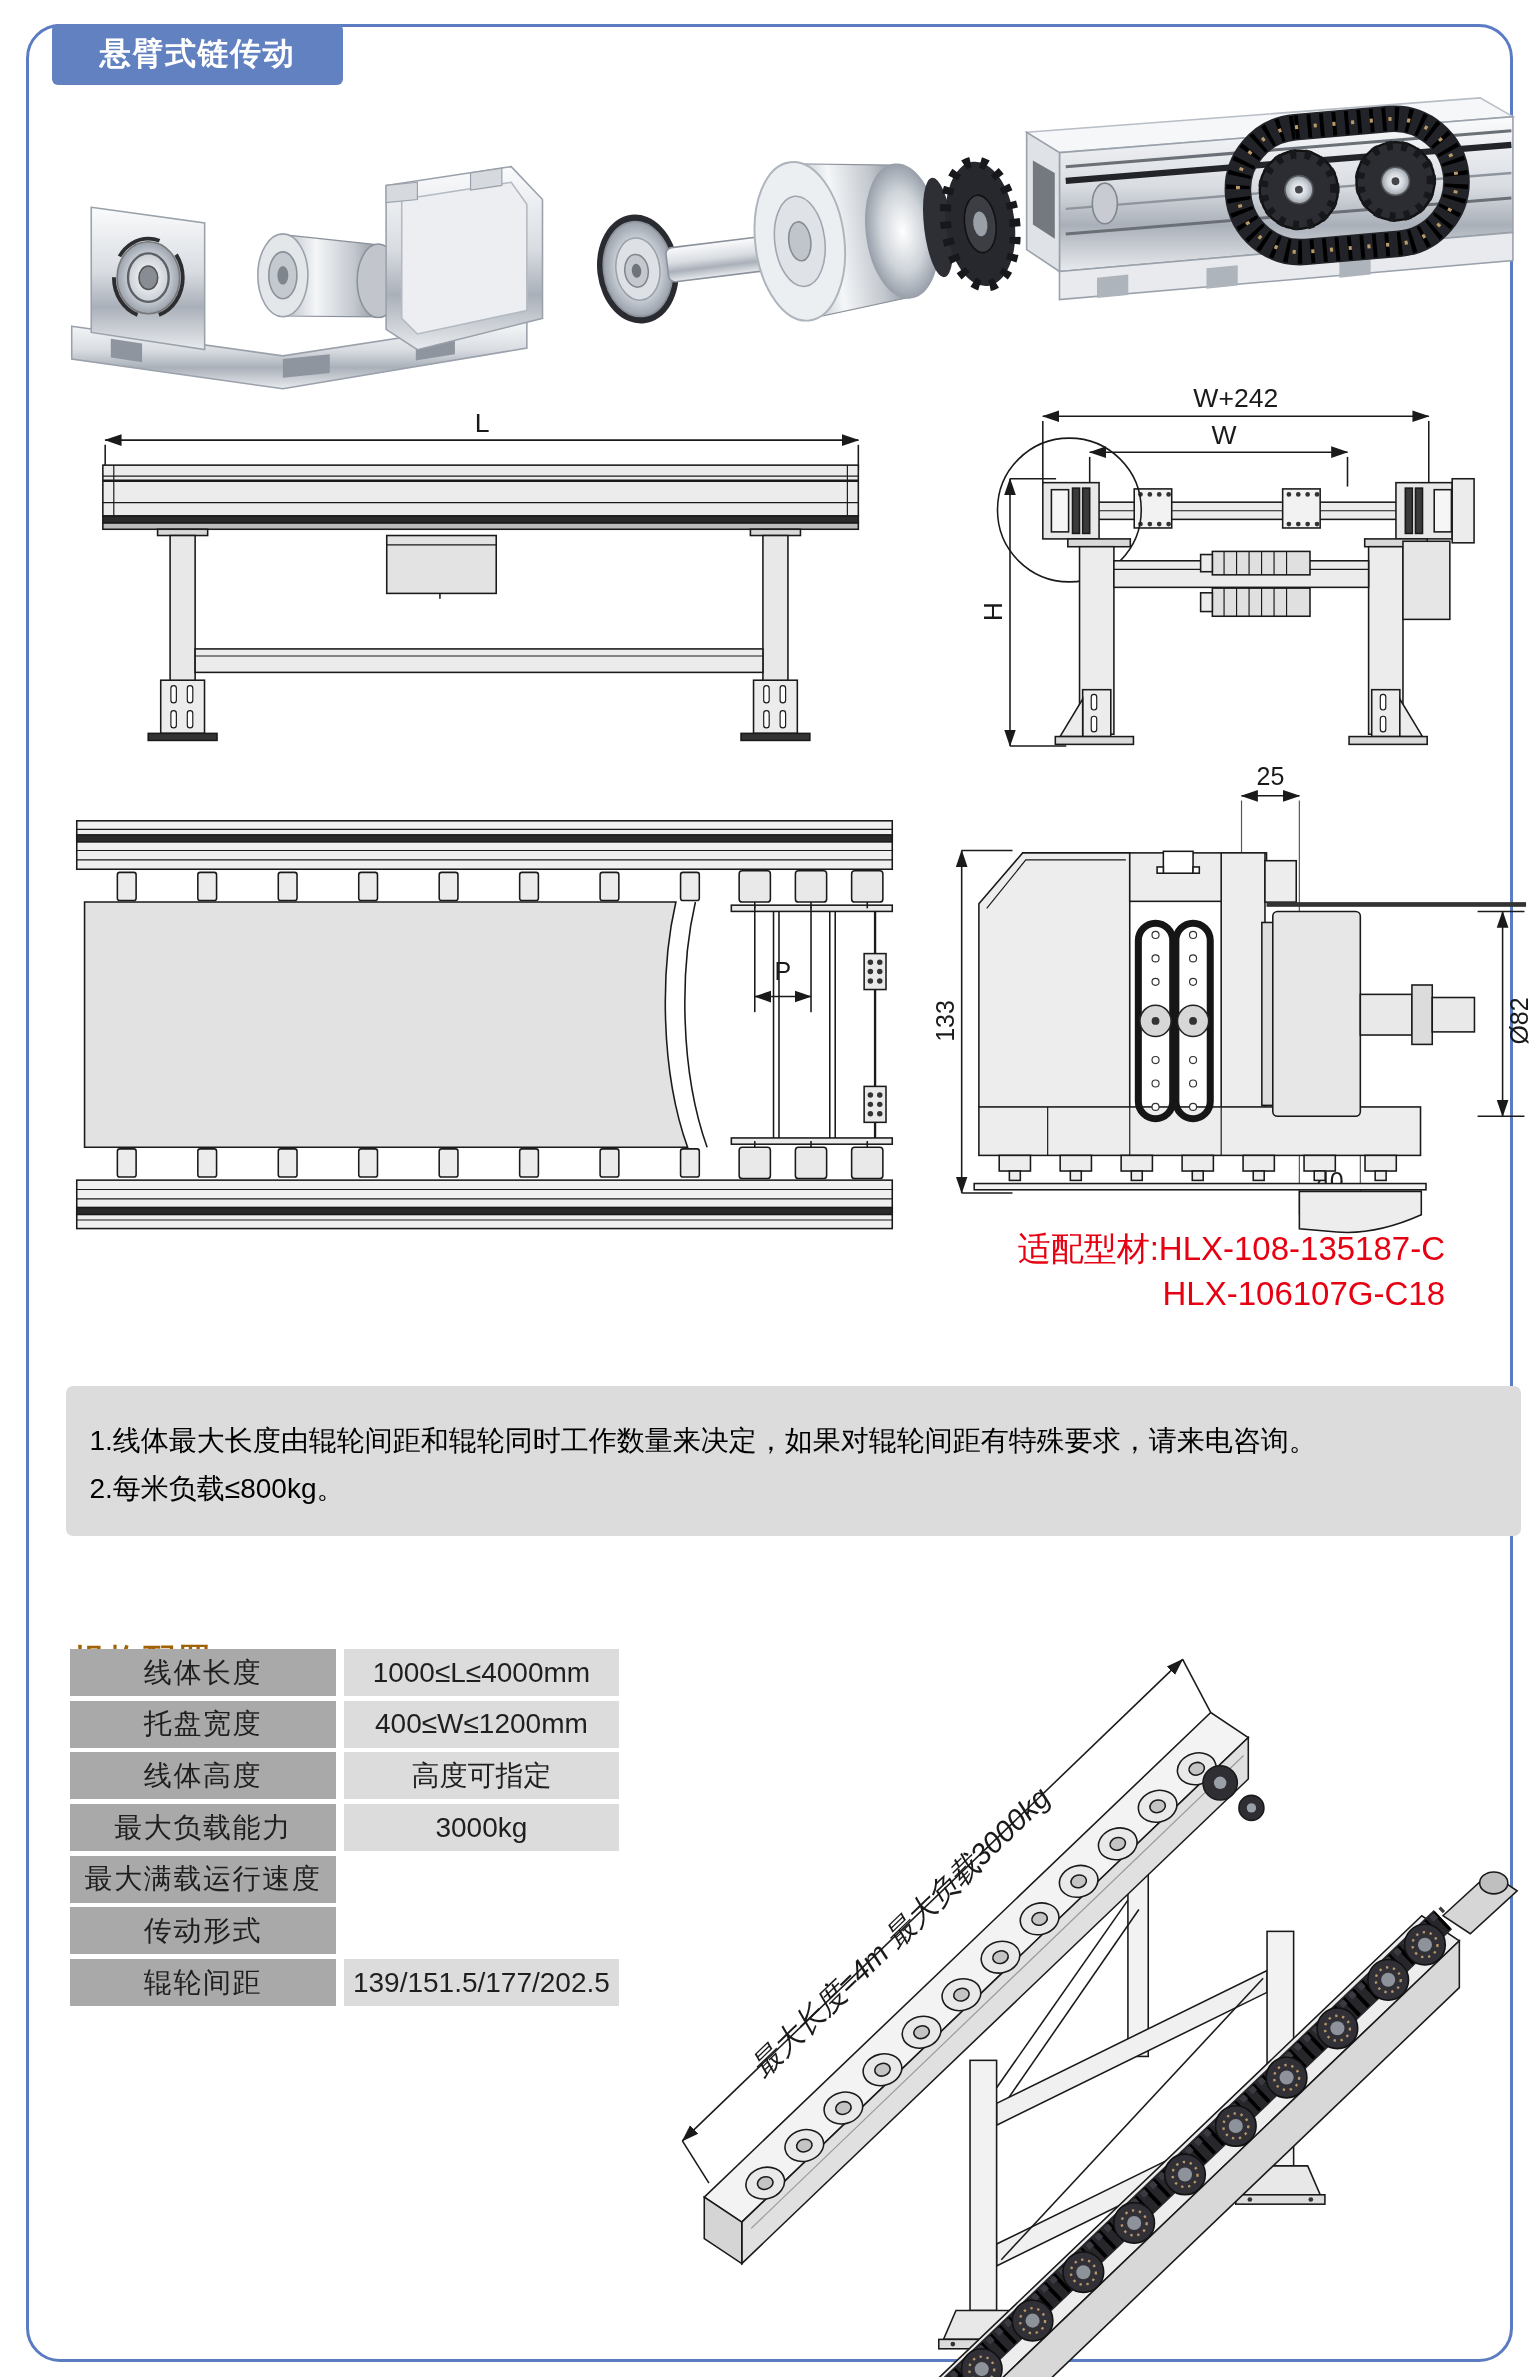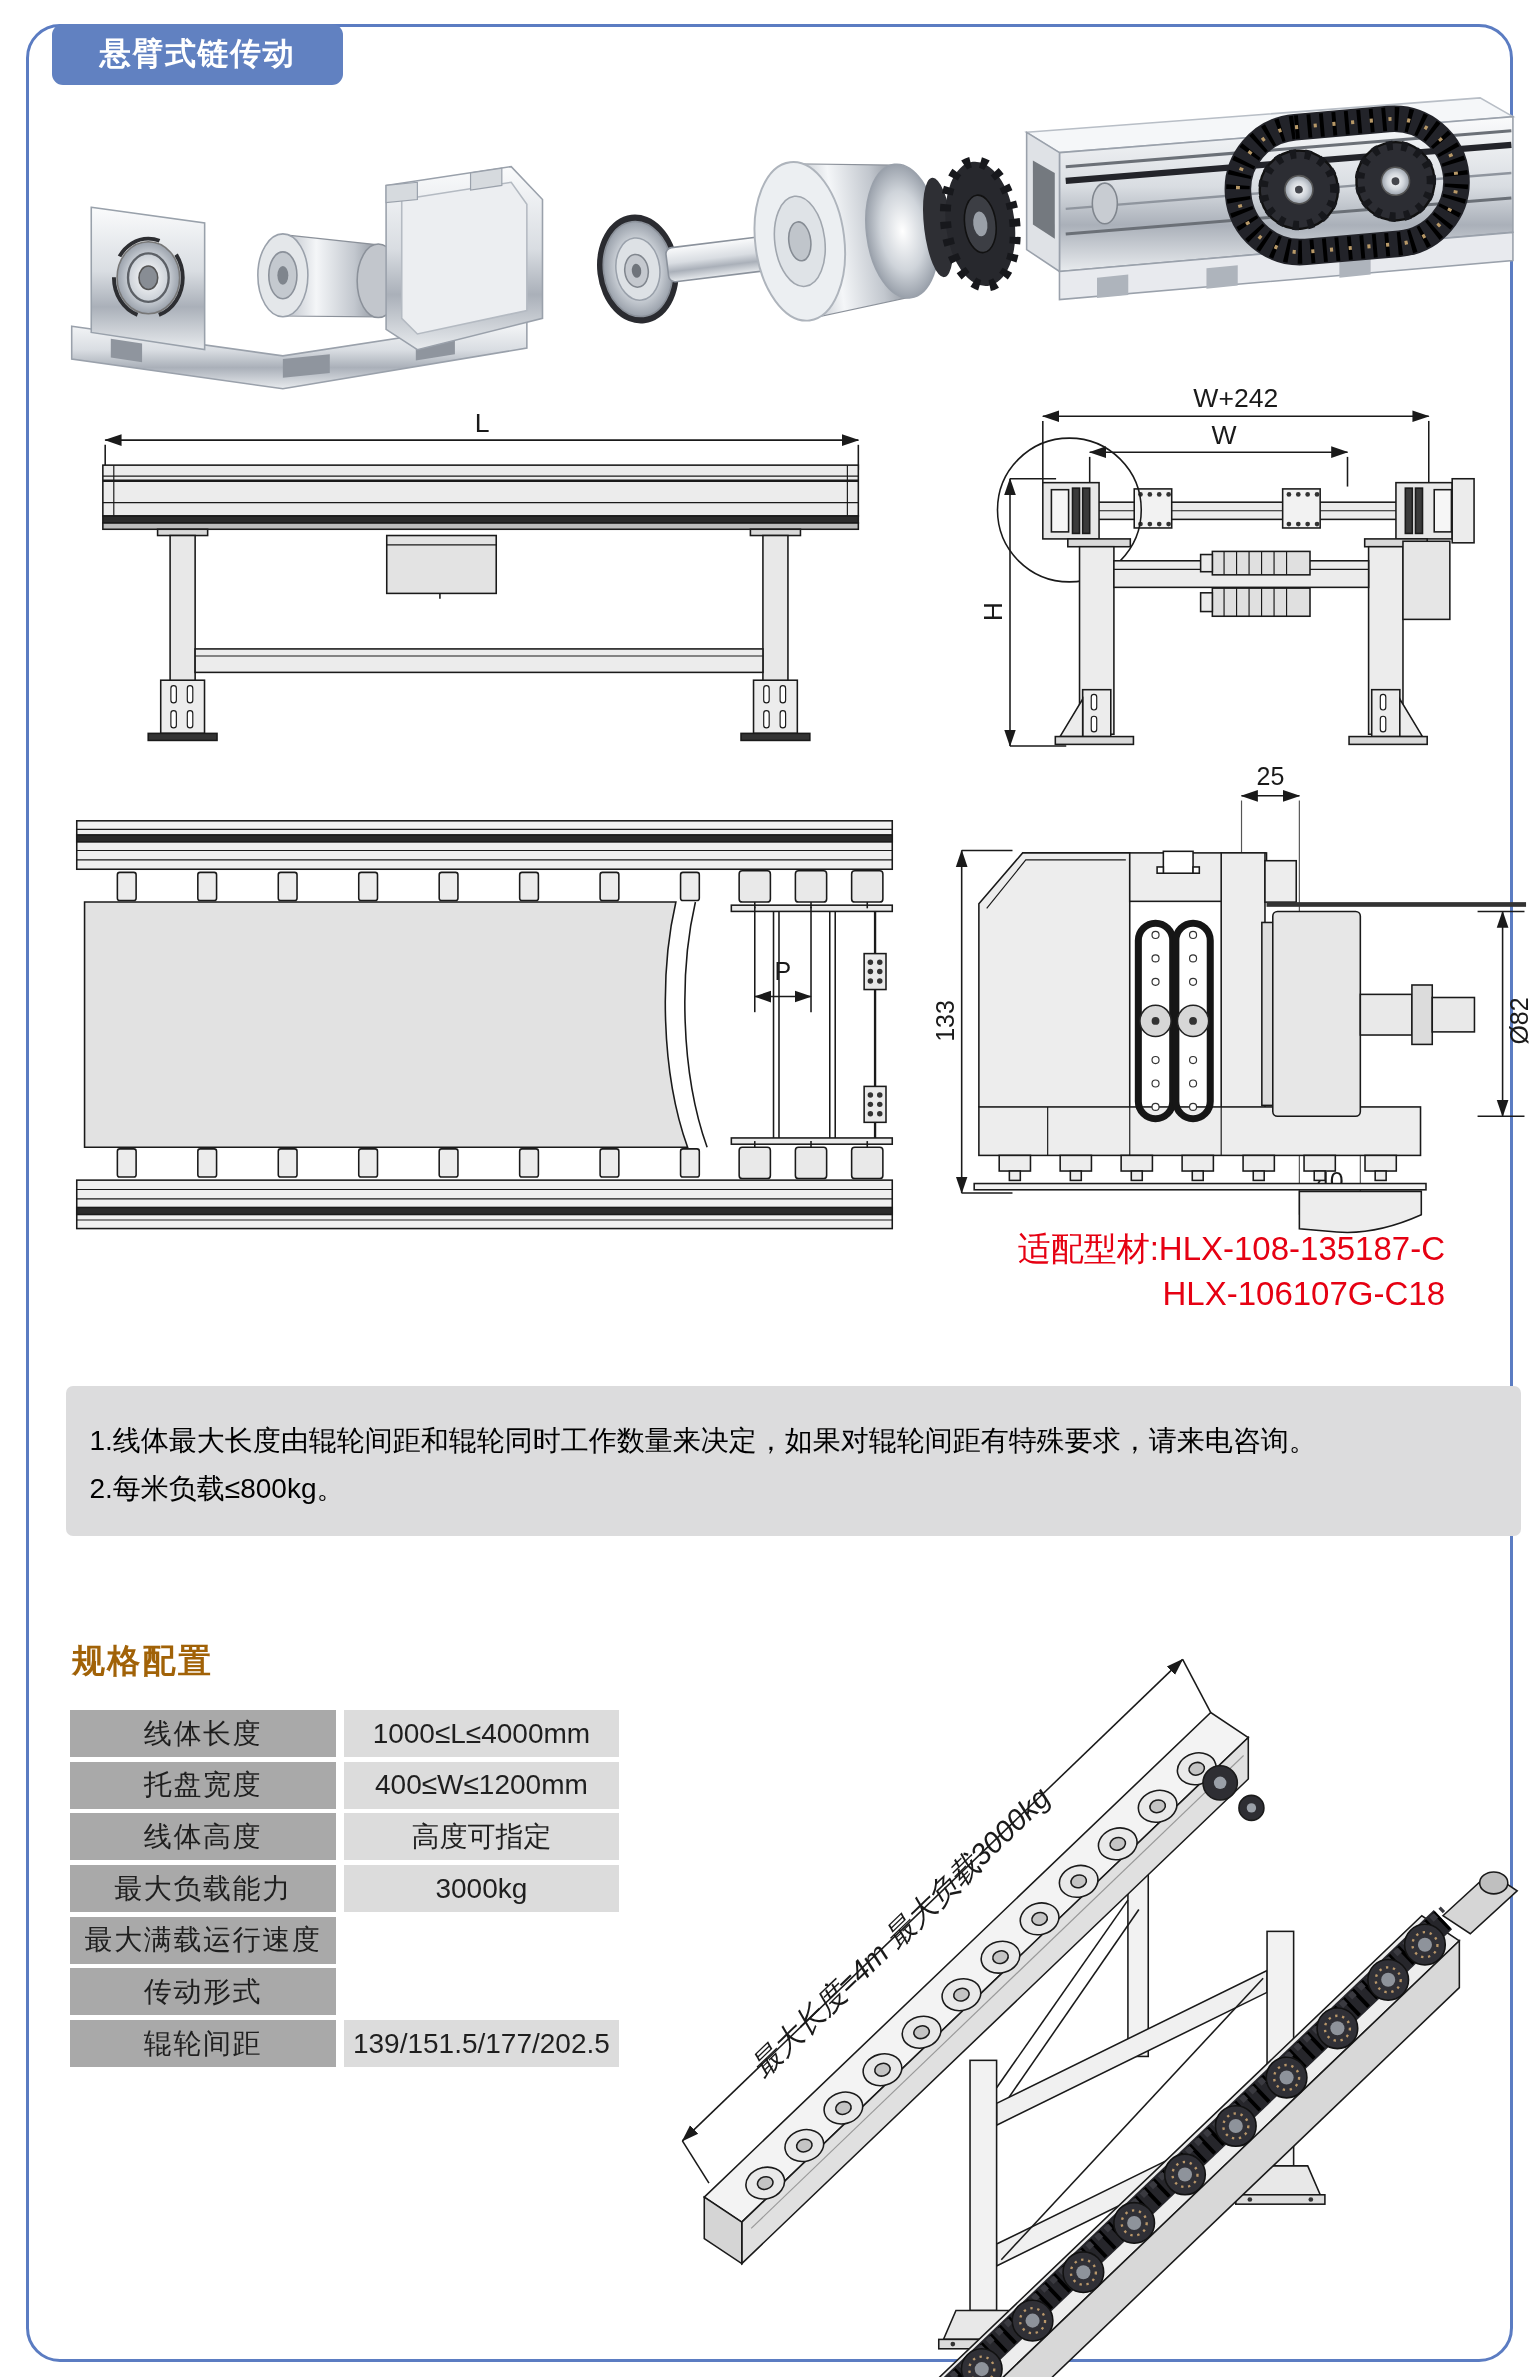--- a/index.html
+++ b/index.html
@@ -1,28 +1,28 @@
 <!DOCTYPE html>
 <html style="font-size:12.5px"><head>
 <meta charset="utf-8">
 <style>
   html,body{margin:0;padding:0;background:#ffffff;}
   body{font-family:"Liberation Sans","DejaVu Sans",sans-serif;width:1538px;height:2377px;position:relative;overflow:hidden;color:#1a1a1a;}
   .abs{position:absolute;}
   .frame{left:26px;top:23.5px;width:1487px;height:2338px;border:3.9px solid #5b7cc2;border-radius:34px;box-sizing:border-box;background:#fff;}
-  .badge{left:52px;top:23.5px;width:291px;height:61px;background:#6181c1;border-radius:11px;z-index:5;
+  .badge{left:52px;top:23.5px;width:291px;height:61px;background:#6181c1;border-radius:6px;z-index:5;
          display:flex;align-items:center;justify-content:center;}
   .badge span{color:#ffffff;font-size:31px;font-weight:bold;letter-spacing:1.6px;}
   svg{position:absolute;overflow:visible;}
   svg text{font-family:"Liberation Sans","DejaVu Sans",sans-serif;fill:#1a1a1a;}
   .red-note{right:93px;top:1226px;text-align:right;color:#e60012;font-size:33px;line-height:45px;z-index:2;}
   .notes-box{left:66px;top:1386px;width:1455px;height:150px;background:#dcdcdd;border-radius:7px;box-sizing:border-box;
              padding:31px 19px 0 23.5px;font-size:28px;line-height:48px;color:#000000;}
   .spec-title{left:72px;top:1639px;font-size:33px;font-weight:bold;color:#a16207;letter-spacing:2.3px;}
-  .spec-table{left:70px;top:1710px;width:549px;}
+  .spec-table{left:70px;top:1649px;width:549px;}
   .spec-row{display:flex;height:47px;margin-bottom:4.7px;}
   .spec-label{width:266px;background:#a9a9a9;margin-right:7.8px;display:flex;align-items:center;justify-content:center;
               font-size:28px;color:#1f1f1f;letter-spacing:1.6px;}
   .spec-value{flex:1;background:#dcdcdc;display:flex;align-items:center;justify-content:center;font-size:28px;color:#1f1f1f;}
   .z4{z-index:4;}
 </style>
 </head>
 <body>
 
 <svg width="0" height="0" class="abs" aria-hidden="true">

